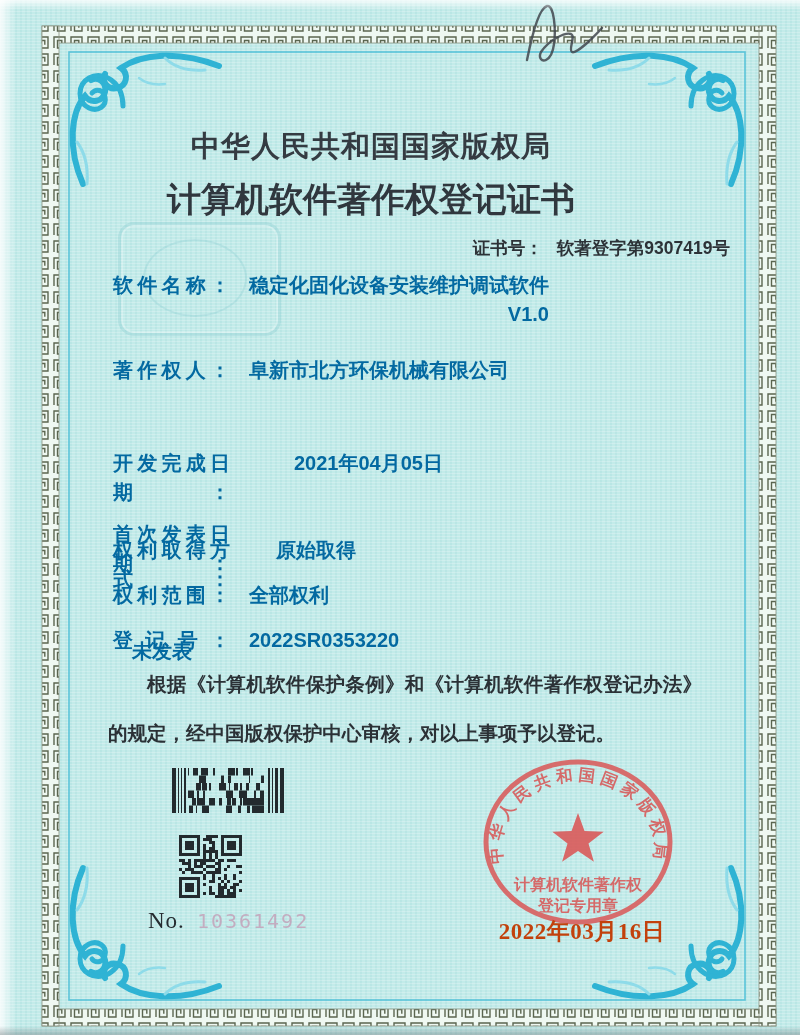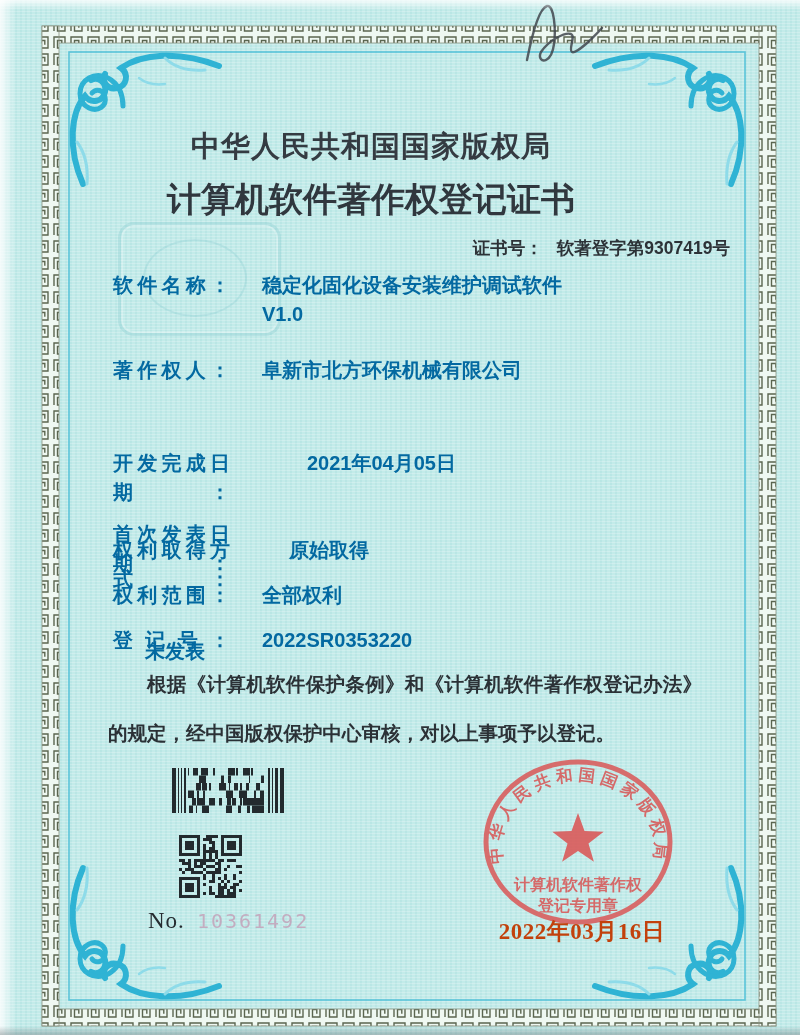--- a/index.html
+++ b/index.html
@@ -29,21 +29,21 @@
     letter-spacing:1px;color:#343b42;}
   .cert-title{position:absolute;left:60px;top:177px;width:622px;text-align:center;
     font-family:"Liberation Serif",serif;font-weight:700;font-size:34px;
     letter-spacing:0px;color:#30373e;}
   .certno{position:absolute;top:236px;right:92px;font-size:17.5px;font-weight:700;color:#2c3237;}
   .certno .lab{margin-right:14px;}
   
   .row{position:absolute;left:113px;font-size:20px;font-weight:700;line-height:29px;
     display:flex;align-items:flex-start;color:#0369a1;}
   .flabel{display:inline-block;width:117px;text-align:justify;text-align-last:justify;flex:0 0 117px;}
-  .fval{margin-left:32px;}
+  .fval{margin-left:19px;text-align:right;}
   .fval .l2{display:block;}
   .r0{top:271px;} .r1{top:356px;} .r2{top:449px;gap:45px;} .r3{top:520px;flex-direction:column;}
   .r4{top:536px;gap:27px;} .r5{top:581px;} .r6{top:626px;}
   .statement{position:absolute;left:108px;top:660px;width:594px;margin:0;
     font-size:19.5px;font-weight:600;line-height:49px;text-indent:2em;
     text-align:justify;color:#2b3136;}
   
   .barcode{position:absolute;left:172px;top:768px;}
   .qr{position:absolute;left:179px;top:835px;}
   

